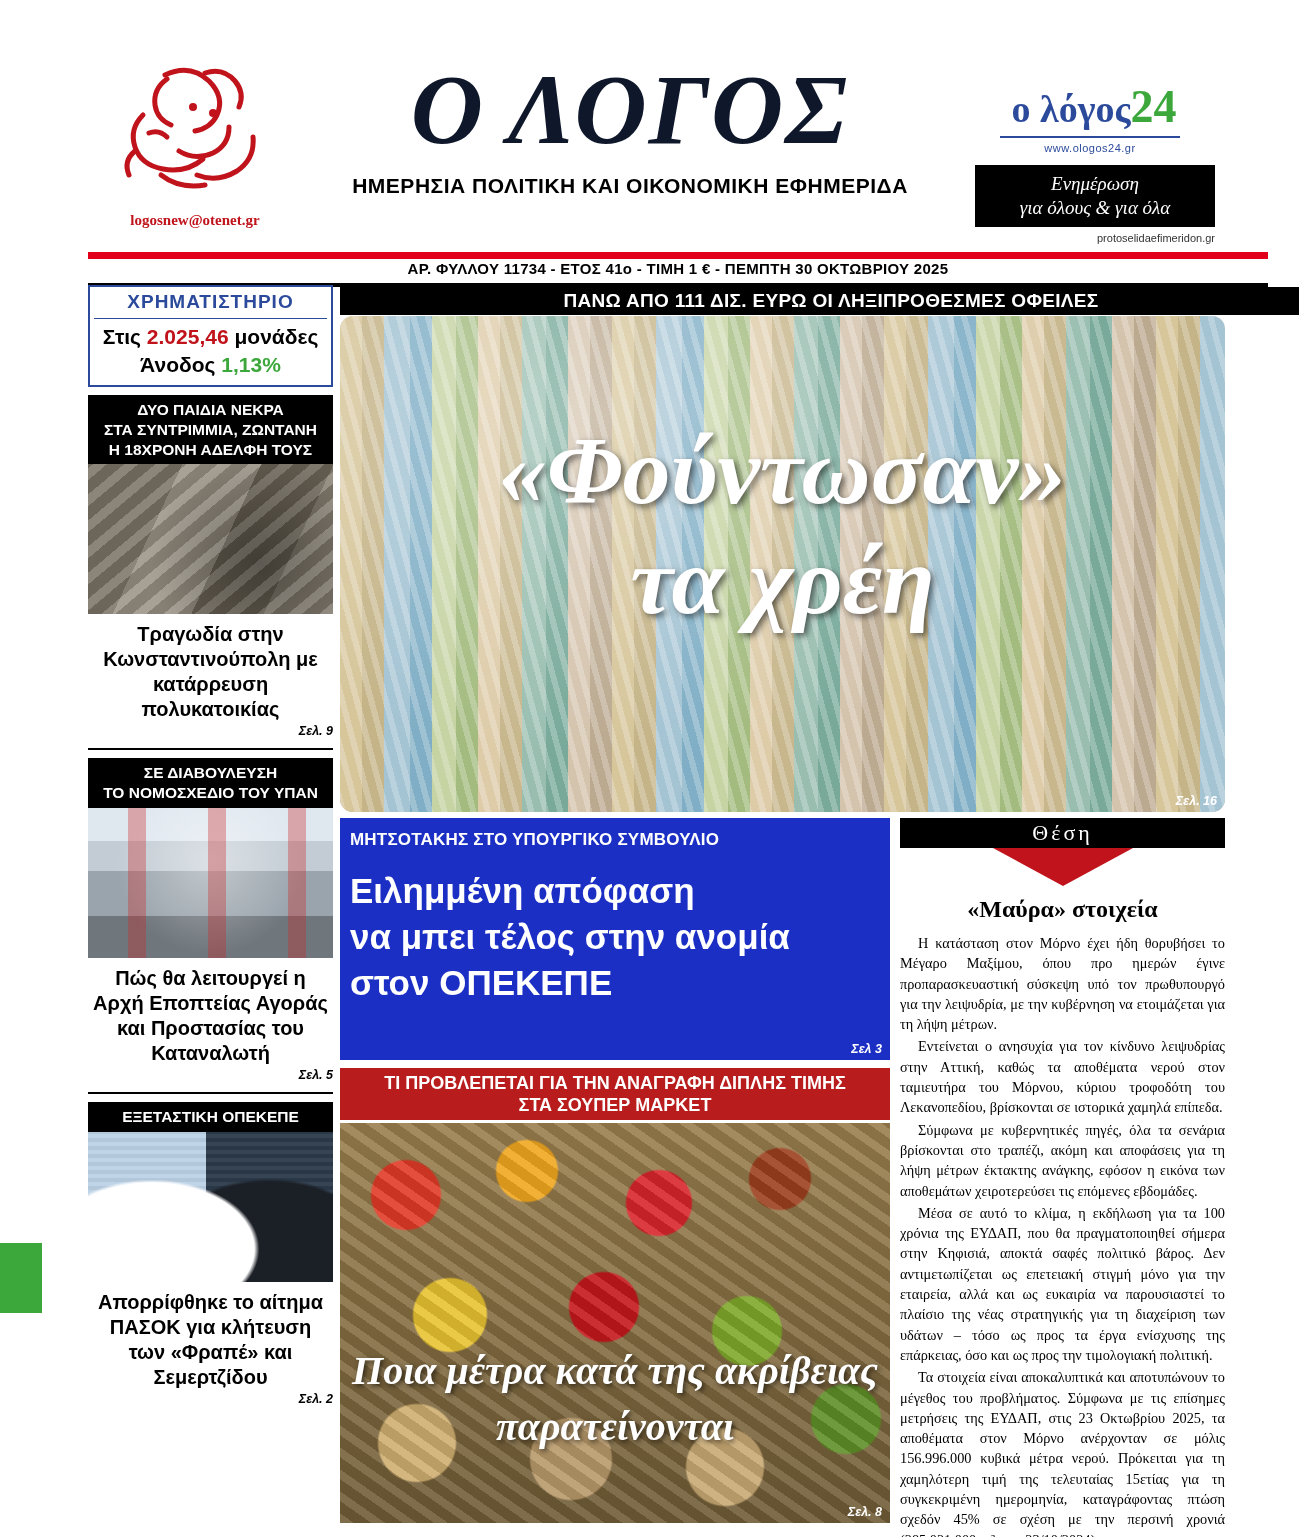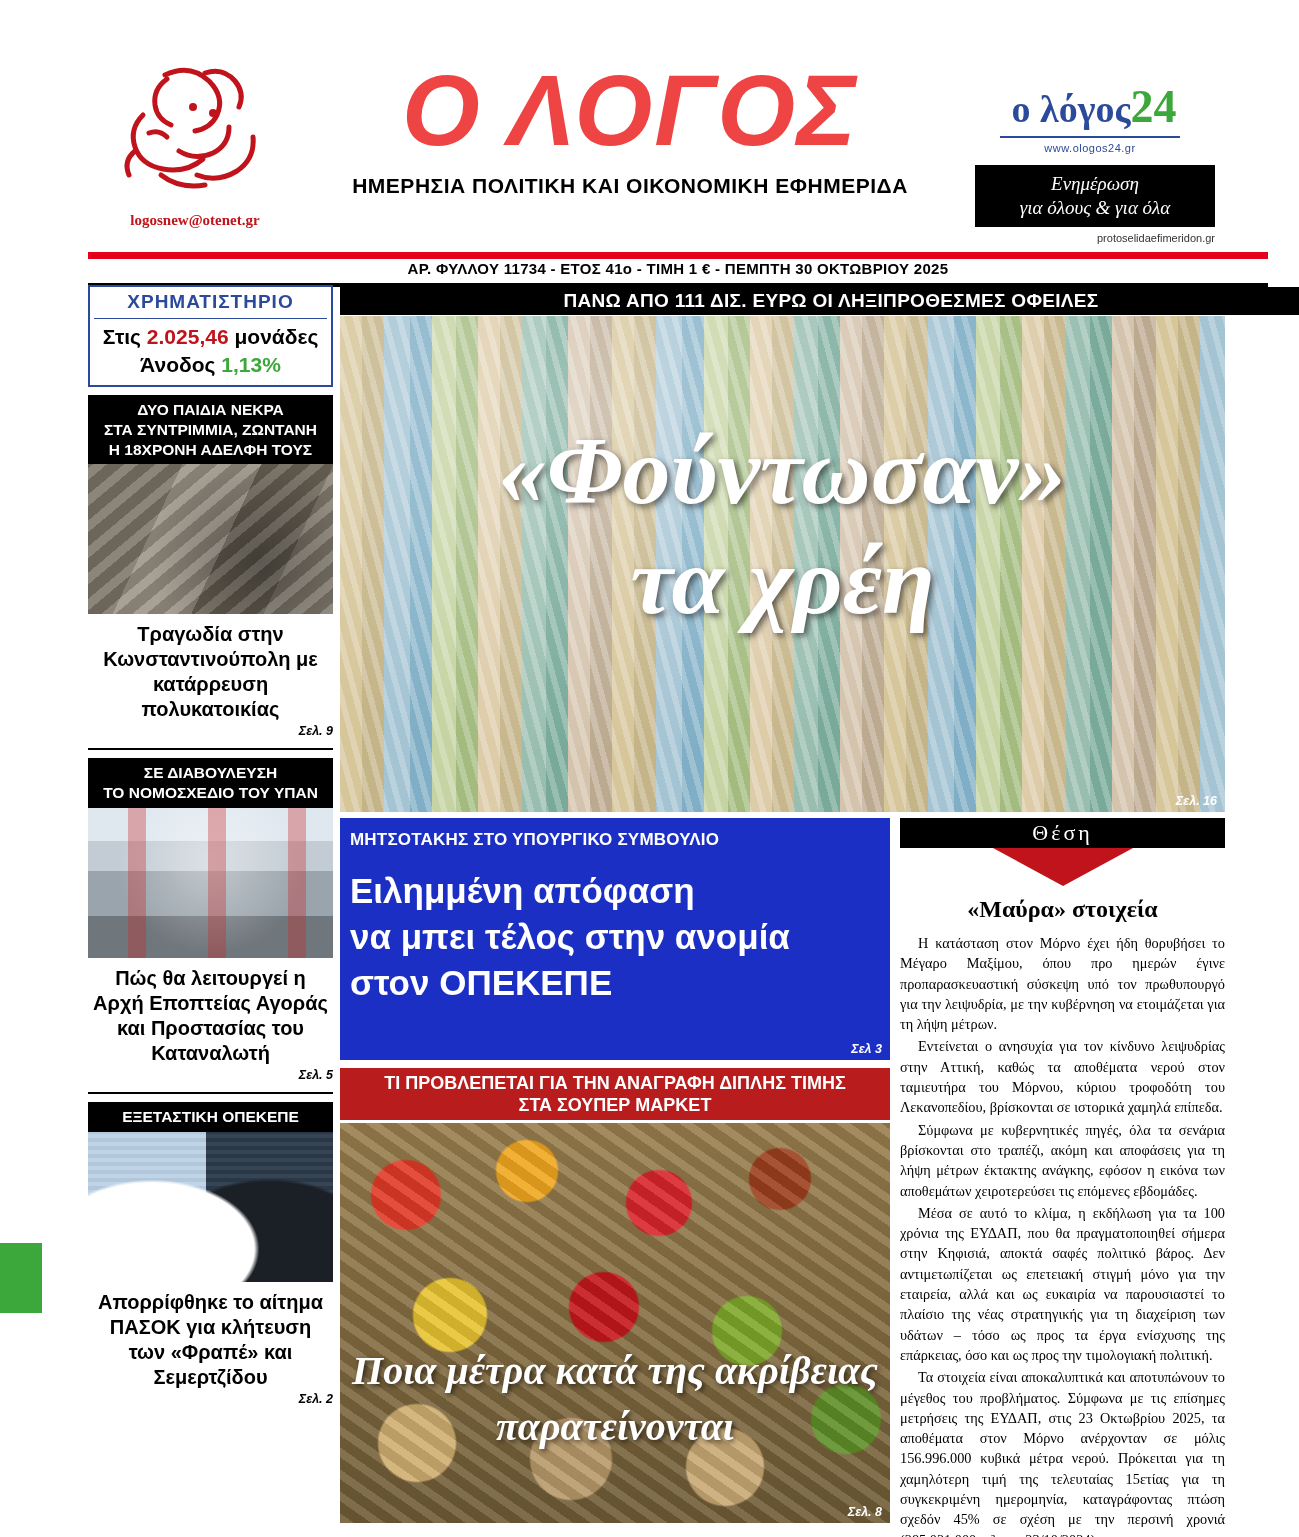--- a/index.html
+++ b/index.html
@@ -19,23 +19,23 @@
   .logo-mark {
     position:absolute; left:105px; top:55px; width:180px; height:150px;
   }
   .logo-email {
     position:absolute; left:95px; top:212px; width:200px;
     text-align:center; font-size:15px; color:#c0131b; font-weight:bold;
     font-family:"Liberation Serif", serif;
   }
   .title-block { position:absolute; left:330px; top:60px; width:600px; text-align:center; }
   .paper-title {
-    font-family:Liberation Sans, sans-serif;
+    font-family:Liberation Serif, serif;
     font-style:italic; font-weight:bold; font-size:100px;
-    letter-spacing:2px; line-height:1; color:#ef4444;
+    letter-spacing:2px; line-height:1; color:#0f172a;
   }
   .paper-sub {
     margin-top:14px; font-size:21px; font-weight:bold; letter-spacing:0.5px;
     font-family:"Liberation Sans", sans-serif;
   }
   .web-badge {
     position:absolute; left:1000px; top:80px; width:180px; text-align:center;
   }
   .web-logo-text {
     font-family:"Liberation Serif", serif; font-size:38px; color:#2b4a9b; font-weight:bold;
@@ -92,21 +92,21 @@
   .page-ref { text-align:right; font-size:12.5px; font-weight:bold; font-style:italic; padding-top:2px; }
   .sep-line { height:2px; background:#000; margin:6px 0 8px; }
 
   
   .main-head {
     position:absolute; left:340px; top:287px; width:982px; height:28px;
     background:#000; color:#fff; text-align:center; font-weight:bold; font-size:19px;
     line-height:28px; letter-spacing:0.3px;
   }
   .hero {
-    position:absolute; left:340px; top:316px; width:885px; height:496px; overflow:hidden;
+    position:absolute; left:340px; top:316px; width:885px; height:496px; overflow:hidden;border-radius:13px;
   }
   .hero-title {
     position:absolute; left:0; top:100px; width:885px; text-align:center;
     font-family:"Liberation Serif", serif; font-weight:bold; font-style:italic;
     font-size:96px; color:#fff; line-height:1.15;
     text-shadow: 3px 3px 6px rgba(0,0,0,.55);
   }
   .hero-ref {
     position:absolute; right:8px; bottom:4px; font-size:12.5px; font-style:italic;
     font-weight:bold; color:#fff;

